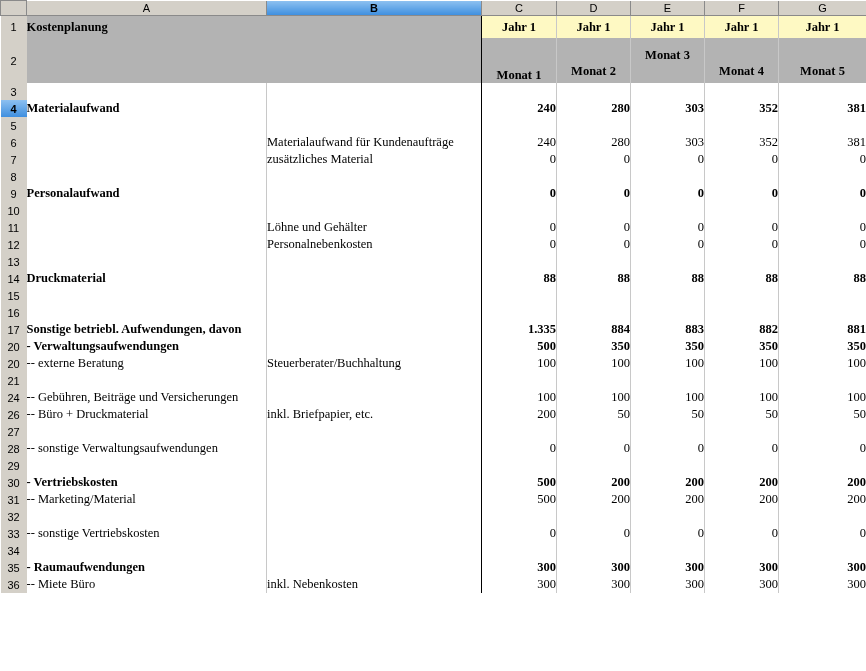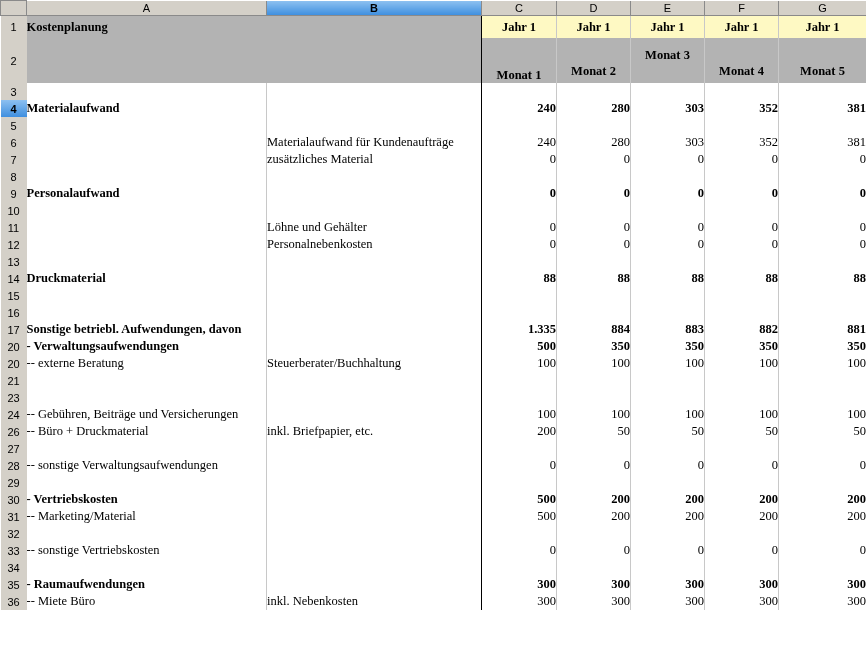--- a/index.html
+++ b/index.html
@@ -328,30 +328,20 @@
           <td class="rowhead">21</td>
           <td class="cell txt noright"></td>
           <td class="cell txt thickright"></td>
           <td class="cell num" style="border-right: 1px solid rgb(200, 200, 200);"></td>
           <td class="cell num" style="border-right: 1px solid rgb(200, 200, 200);"></td>
           <td class="cell num" style="border-right: 1px solid rgb(200, 200, 200);"></td>
           <td class="cell num" style="border-right: 1px solid rgb(200, 200, 200);"></td>
           <td class="cell num" colspan="2" style="border-right: 1px solid rgb(200, 200, 200);"></td>
         </tr>
         <tr>
-          <td class="rowhead">23</td>
-          <td class="cell txt noright"></td>
-          <td class="cell txt thickright"></td>
-          <td class="cell num" style="border-right: 1px solid rgb(200, 200, 200);"></td>
-          <td class="cell num" style="border-right: 1px solid rgb(200, 200, 200);"></td>
-          <td class="cell num" style="border-right: 1px solid rgb(200, 200, 200);"></td>
-          <td class="cell num" style="border-right: 1px solid rgb(200, 200, 200);"></td>
-          <td class="cell num" colspan="2" style="border-right: 1px solid rgb(200, 200, 200);"></td>
-        </tr>
-        <tr>
           <td class="rowhead">24</td>
           <td class="cell txt noright">-- Gebühren, Beiträge und Versicherungen</td>
           <td class="cell txt thickright"></td>
           <td class="cell num" style="border-right: 1px solid rgb(200, 200, 200);">100</td>
           <td class="cell num" style="border-right: 1px solid rgb(200, 200, 200);">100</td>
           <td class="cell num" style="border-right: 1px solid rgb(200, 200, 200);">100</td>
           <td class="cell num" style="border-right: 1px solid rgb(200, 200, 200);">100</td>
           <td class="cell num" colspan="2" style="border-right: 1px solid rgb(200, 200, 200);">100</td>
         </tr>
         <tr>

